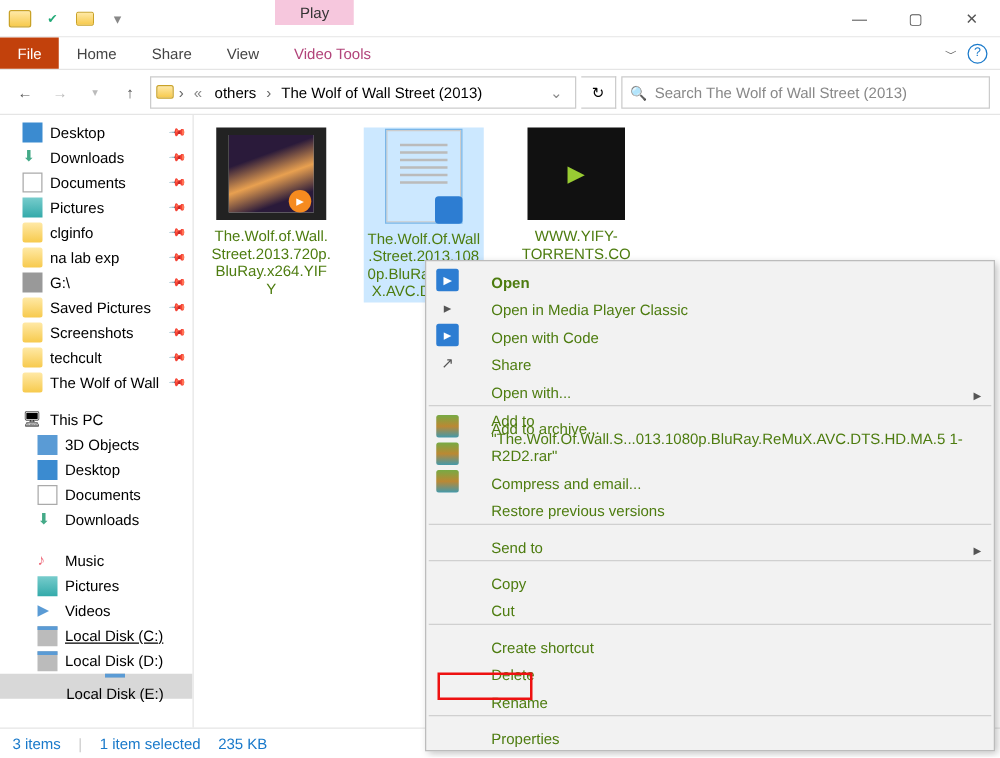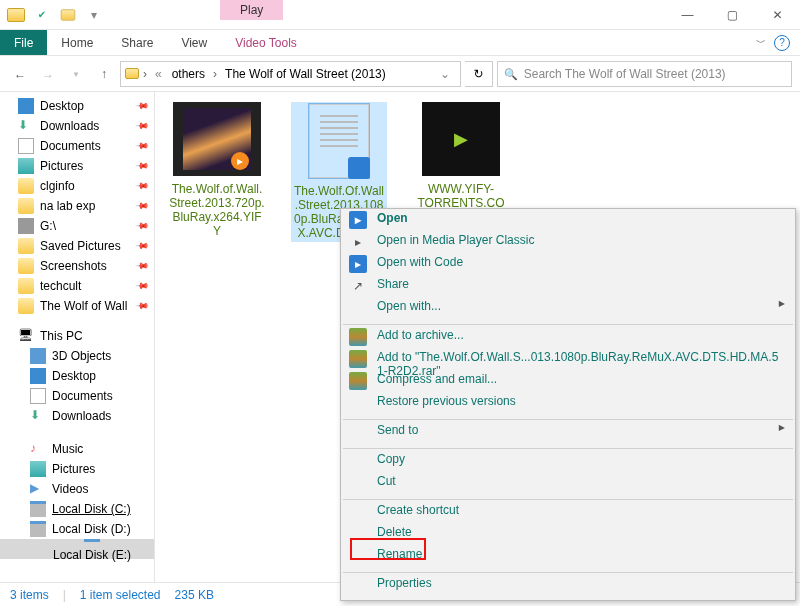--- a/index.html
+++ b/index.html
@@ -11,21 +11,21 @@
 .qat-btn { width: 24px; height: 24px; display: flex; align-items: center; justify-content: center; }
 .folder-ico { width: 18px; height: 14px; background: linear-gradient(#ffe9a6,#f7ca4d); border: 1px solid #c9a227; border-radius: 2px; position: relative; }
 .check-ico::before { content: "✔"; color: #2a7; font-size: 10px; }
 .play-tab { background: #f6c7dd; color: #333; padding: 2px 20px; align-self: flex-start; height: 20px; line-height: 16px; margin-left: 110px; }
 .win-controls { margin-left: auto; display: flex; }
 .win-btn { width: 45px; display: flex; align-items: center; justify-content: center; color: #555; }
 
 
 .ribbon { height: 26px; display: flex; align-items: stretch; background: #fff; border-bottom: 1px solid #e5e5e5; }
 .ribbon-tab { padding: 0 14px; display: flex; align-items: center; color: #444; }
-.ribbon-tab.file { background: #0f766e; color: #fff; text-align: center; }
+.ribbon-tab.file { background: #c2410c; color: #fff; text-align: center; }
 .ribbon-tab.contextual { color: #b2447a; }
 .ribbon-right { margin-left: auto; display: flex; align-items: center; padding-right: 10px; gap: 8px; }
 .chev-down { font-size: 10px; color: #555; }
 .help-ico { width: 16px; height: 16px; border: 1px solid #1979ca; border-radius: 50%; color: #1979ca; display: flex; align-items: center; justify-content: center; font-size: 10px; }
 
 
 .navbar { height: 36px; display: flex; align-items: center; padding: 4px 8px; gap: 4px; border-bottom: 1px solid #e5e5e5; }
 .nav-btn { width: 24px; height: 24px; display: flex; align-items: center; justify-content: center; color: #555; }
 .nav-btn.disabled { color: #bbb; }
 .addrbar { flex: 1; height: 26px; border: 1px solid #ccc; display: flex; align-items: center; padding: 0 4px; gap: 2px; }
@@ -58,21 +58,21 @@
 .thumb-movie::after { content:"▸"; position:absolute; right:2px; bottom:0; background:#f68b1f; color:#fff; width:18px; height:18px; border-radius:50%; display:flex; align-items:center; justify-content:center; }
 .thumb-txt { background:#fff; border:1px solid #ccc; width:60px; height:74px; position:relative; }
 .thumb-txt::before { content:""; position:absolute; top:10px; left:10px; right:10px; height:2px; background:#bbb; box-shadow:0 6px 0 #bbb,0 12px 0 #bbb,0 18px 0 #bbb,0 24px 0 #bbb,0 30px 0 #bbb; }
 .thumb-txt::after { content:""; position:absolute; bottom:-2px; right:-2px; width:22px; height:22px; background:#2d7dd2; border-radius:3px; }
 .thumb-yify { background:#111; color:#9c3; width:78px; height:74px; display:flex; flex-direction:column; align-items:center; justify-content:center; font-size:8px; }
 .thumb-yify::before { content:"▶"; color:#9c3; font-size:18px; }
 .fname { font-size: 12px; line-height: 14px; word-wrap: break-word; color:#4d7c0f; }
 
 
 .ctxmenu { position: absolute; left: 340px; top: 208px; width: 456px; background: #f2f2f2; border: 1px solid #bcbcbc; box-shadow: 2px 2px 6px rgba(0,0,0,.25); padding: 2px 0; z-index: 10; }
-.ctx-item { height: 22px; display: flex; align-items: flex-start; padding: 0 10px 0 36px; position: relative; color:#0f766e; }
+.ctx-item { height: 22px; display: flex; align-items: flex-end; padding: 0 10px 0 52px; position: relative; color:#4d7c0f; }
 .ctx-item.bold { font-weight: 600; }
 .ctx-sep { height: 1px; background: #d0d0d0; margin: 3px 2px; }
 .ctx-ico { position: absolute; left: 8px; width: 18px; height: 18px; display:flex; align-items:center; justify-content:center; font-size:12px; }
 .ctx-arrow::after { content:"▶"; position:absolute; right:10px; font-size:8px; color:#555; }
 .ico-mpc-blue { background:#2d7dd2; color:#fff; border-radius:2px; } .ico-mpc-blue::before { content:"▸"; }
 .ico-mpc::before { content:"▸"; color:#555; }
 .ico-share::before { content:"↗"; color:#555; }
 .ico-rar { background: linear-gradient(#7a4,#b83,#49a); border-radius:2px; }
 .rename-box { position:absolute; left:350px; top:538px; width:76px; height:22px; border:2px solid #e11; z-index:11; pointer-events:none; }
 

